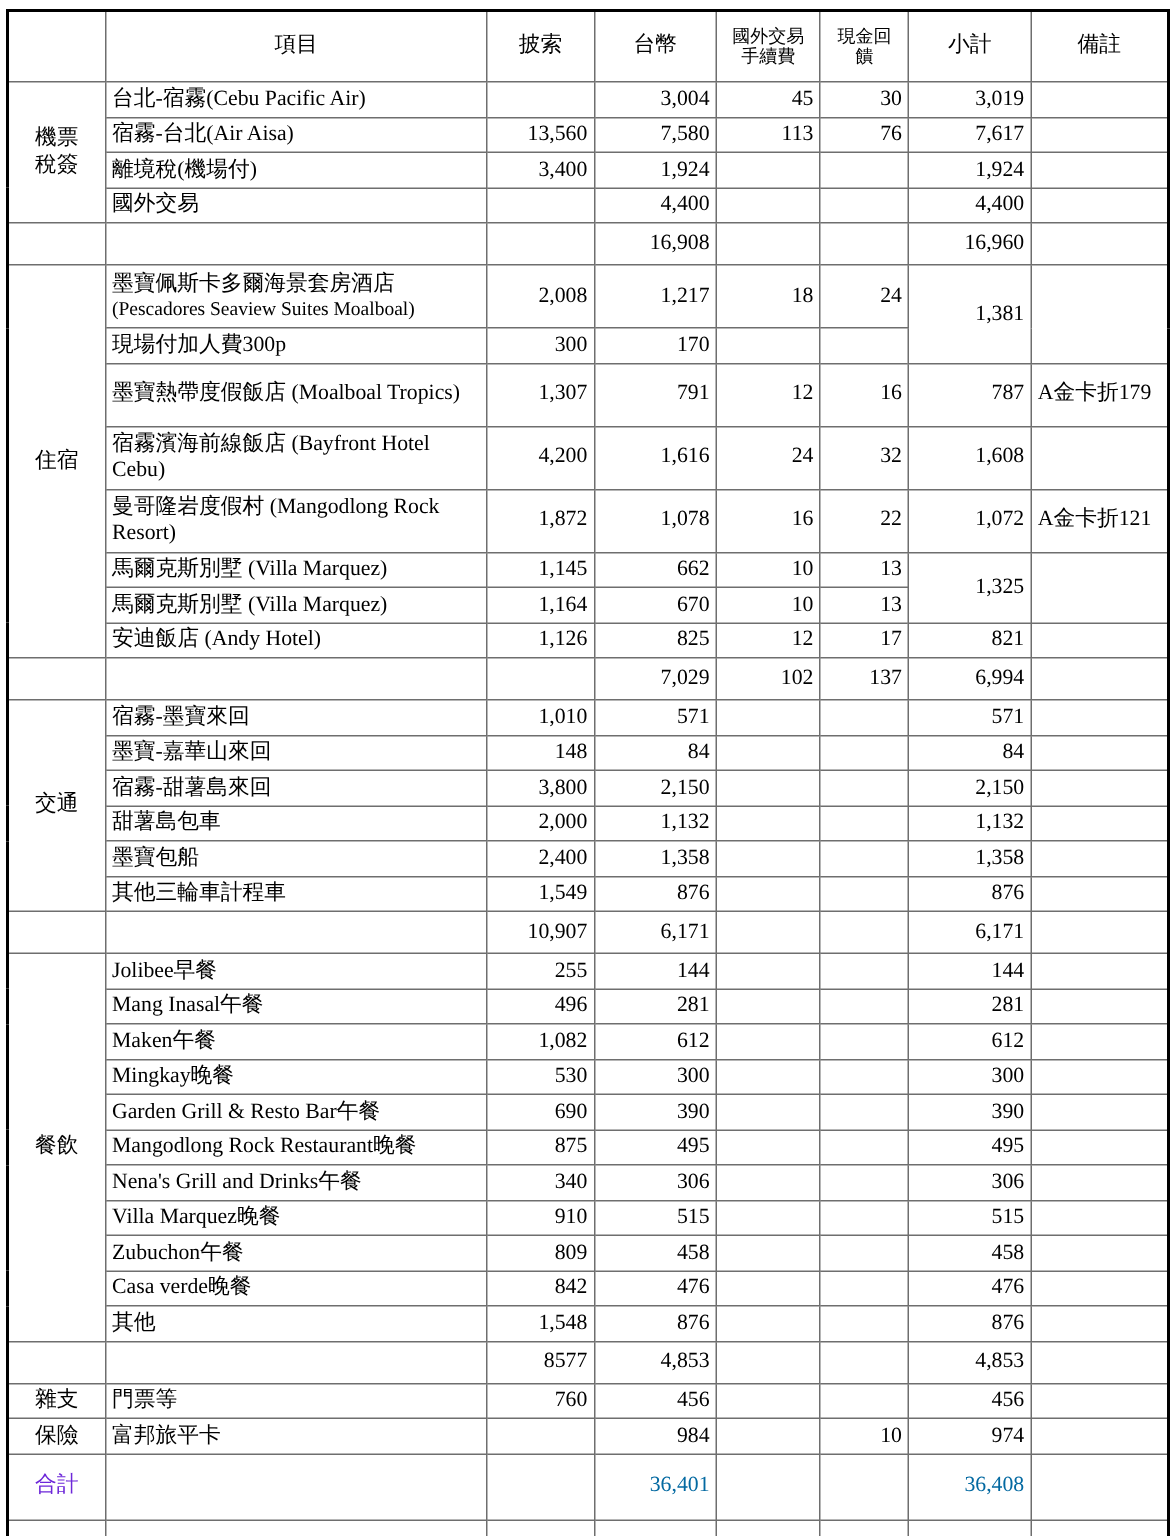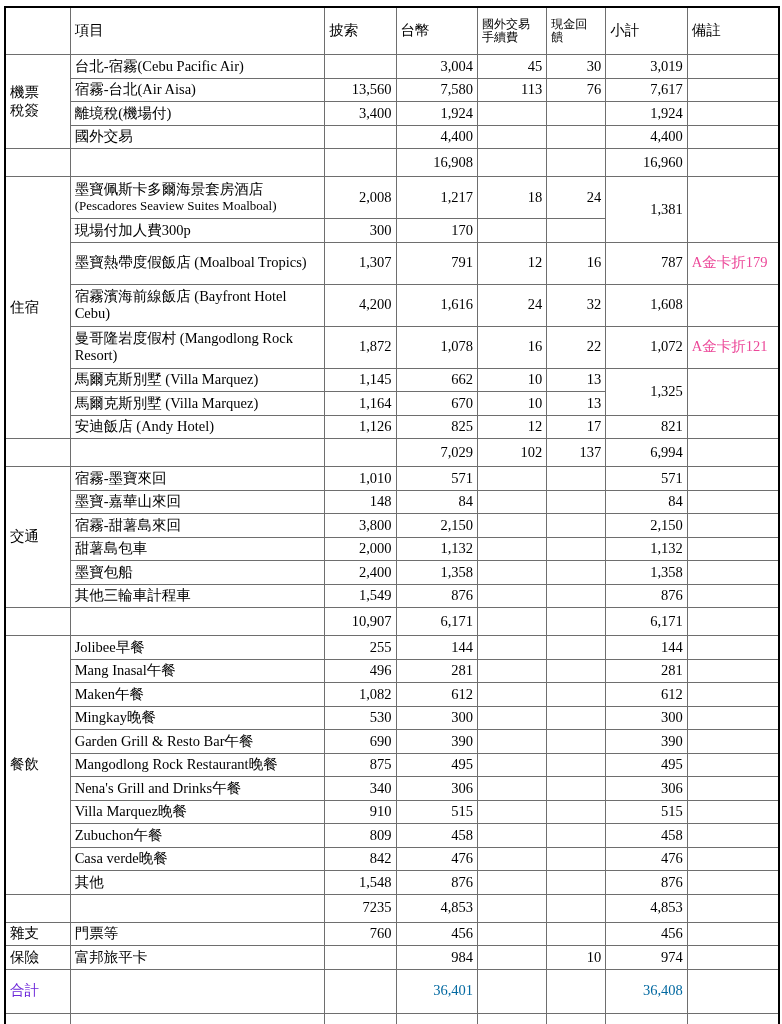--- a/index.html
+++ b/index.html
@@ -41,42 +41,42 @@
   col.c-cat{width:64px;}
   col.c-item{width:250px;}
   col.c-peso{width:70px;}
   col.c-twd{width:80px;}
   col.c-fee{width:68px;}
   col.c-cash{width:58px;}
   col.c-sub{width:80px;}
   col.c-note{width:90px;}
 
   .hdr td{
-    text-align:left;
+    text-align:center;
     font-size:15.5px;
     height:44px;
     vertical-align:middle;
     border-bottom:2px solid #000;
   }
   .hdr td.two{
     font-size:12px;
     line-height:1.1;
   }
   .cat{
-    text-align:left;
+    text-align:center;
     font-size:15.5px;
     vertical-align:middle;
     line-height:1.25;
   }
   .cat.red{color:#6d28d9;}
   .item{text-align:left;font-size:14.5px;}
   .num{text-align:right;font-size:14.5px;font-variant-numeric:lining-nums;}
   .b{font-weight:normal;}
   .red{color:#0369a1;}
-  .note{font-size:12px;color:#ec4899;text-align:left;white-space:nowrap;}
+  .note{font-size:12px;color:#000000;text-align:left;white-space:nowrap;}
   .sec-top td{border-top:2px solid #000;}
   .sec-bot td{border-bottom:2px solid #000;}
   .r-tall{height:42px;}
   .r-med{height:28px;}
   .r-std{height:23.5px;}
   .r-tot{height:44px;}
   .r-shop{height:54px;}
   .lbl2{line-height:1.35;}
 </style>
 </head>
@@ -409,21 +409,21 @@
         <td class="num">1,548</td>
         <td class="num">876</td>
         <td class="num"></td>
         <td class="num"></td>
         <td class="num">876</td>
         <td class="note"></td>
       </tr>
       <tr class="r-med sec-bot">
         <td></td>
         <td class="item"></td>
-        <td class="num">7235</td>
+        <td class="num">8577</td>
         <td class="num b">4,853</td>
         <td class="num"></td>
         <td class="num"></td>
         <td class="num b">4,853</td>
         <td class="note"></td>
       </tr>
 
       <tr class="r-std sec-top">
         <td class="cat">雜支</td>
         <td class="item">門票等</td>

